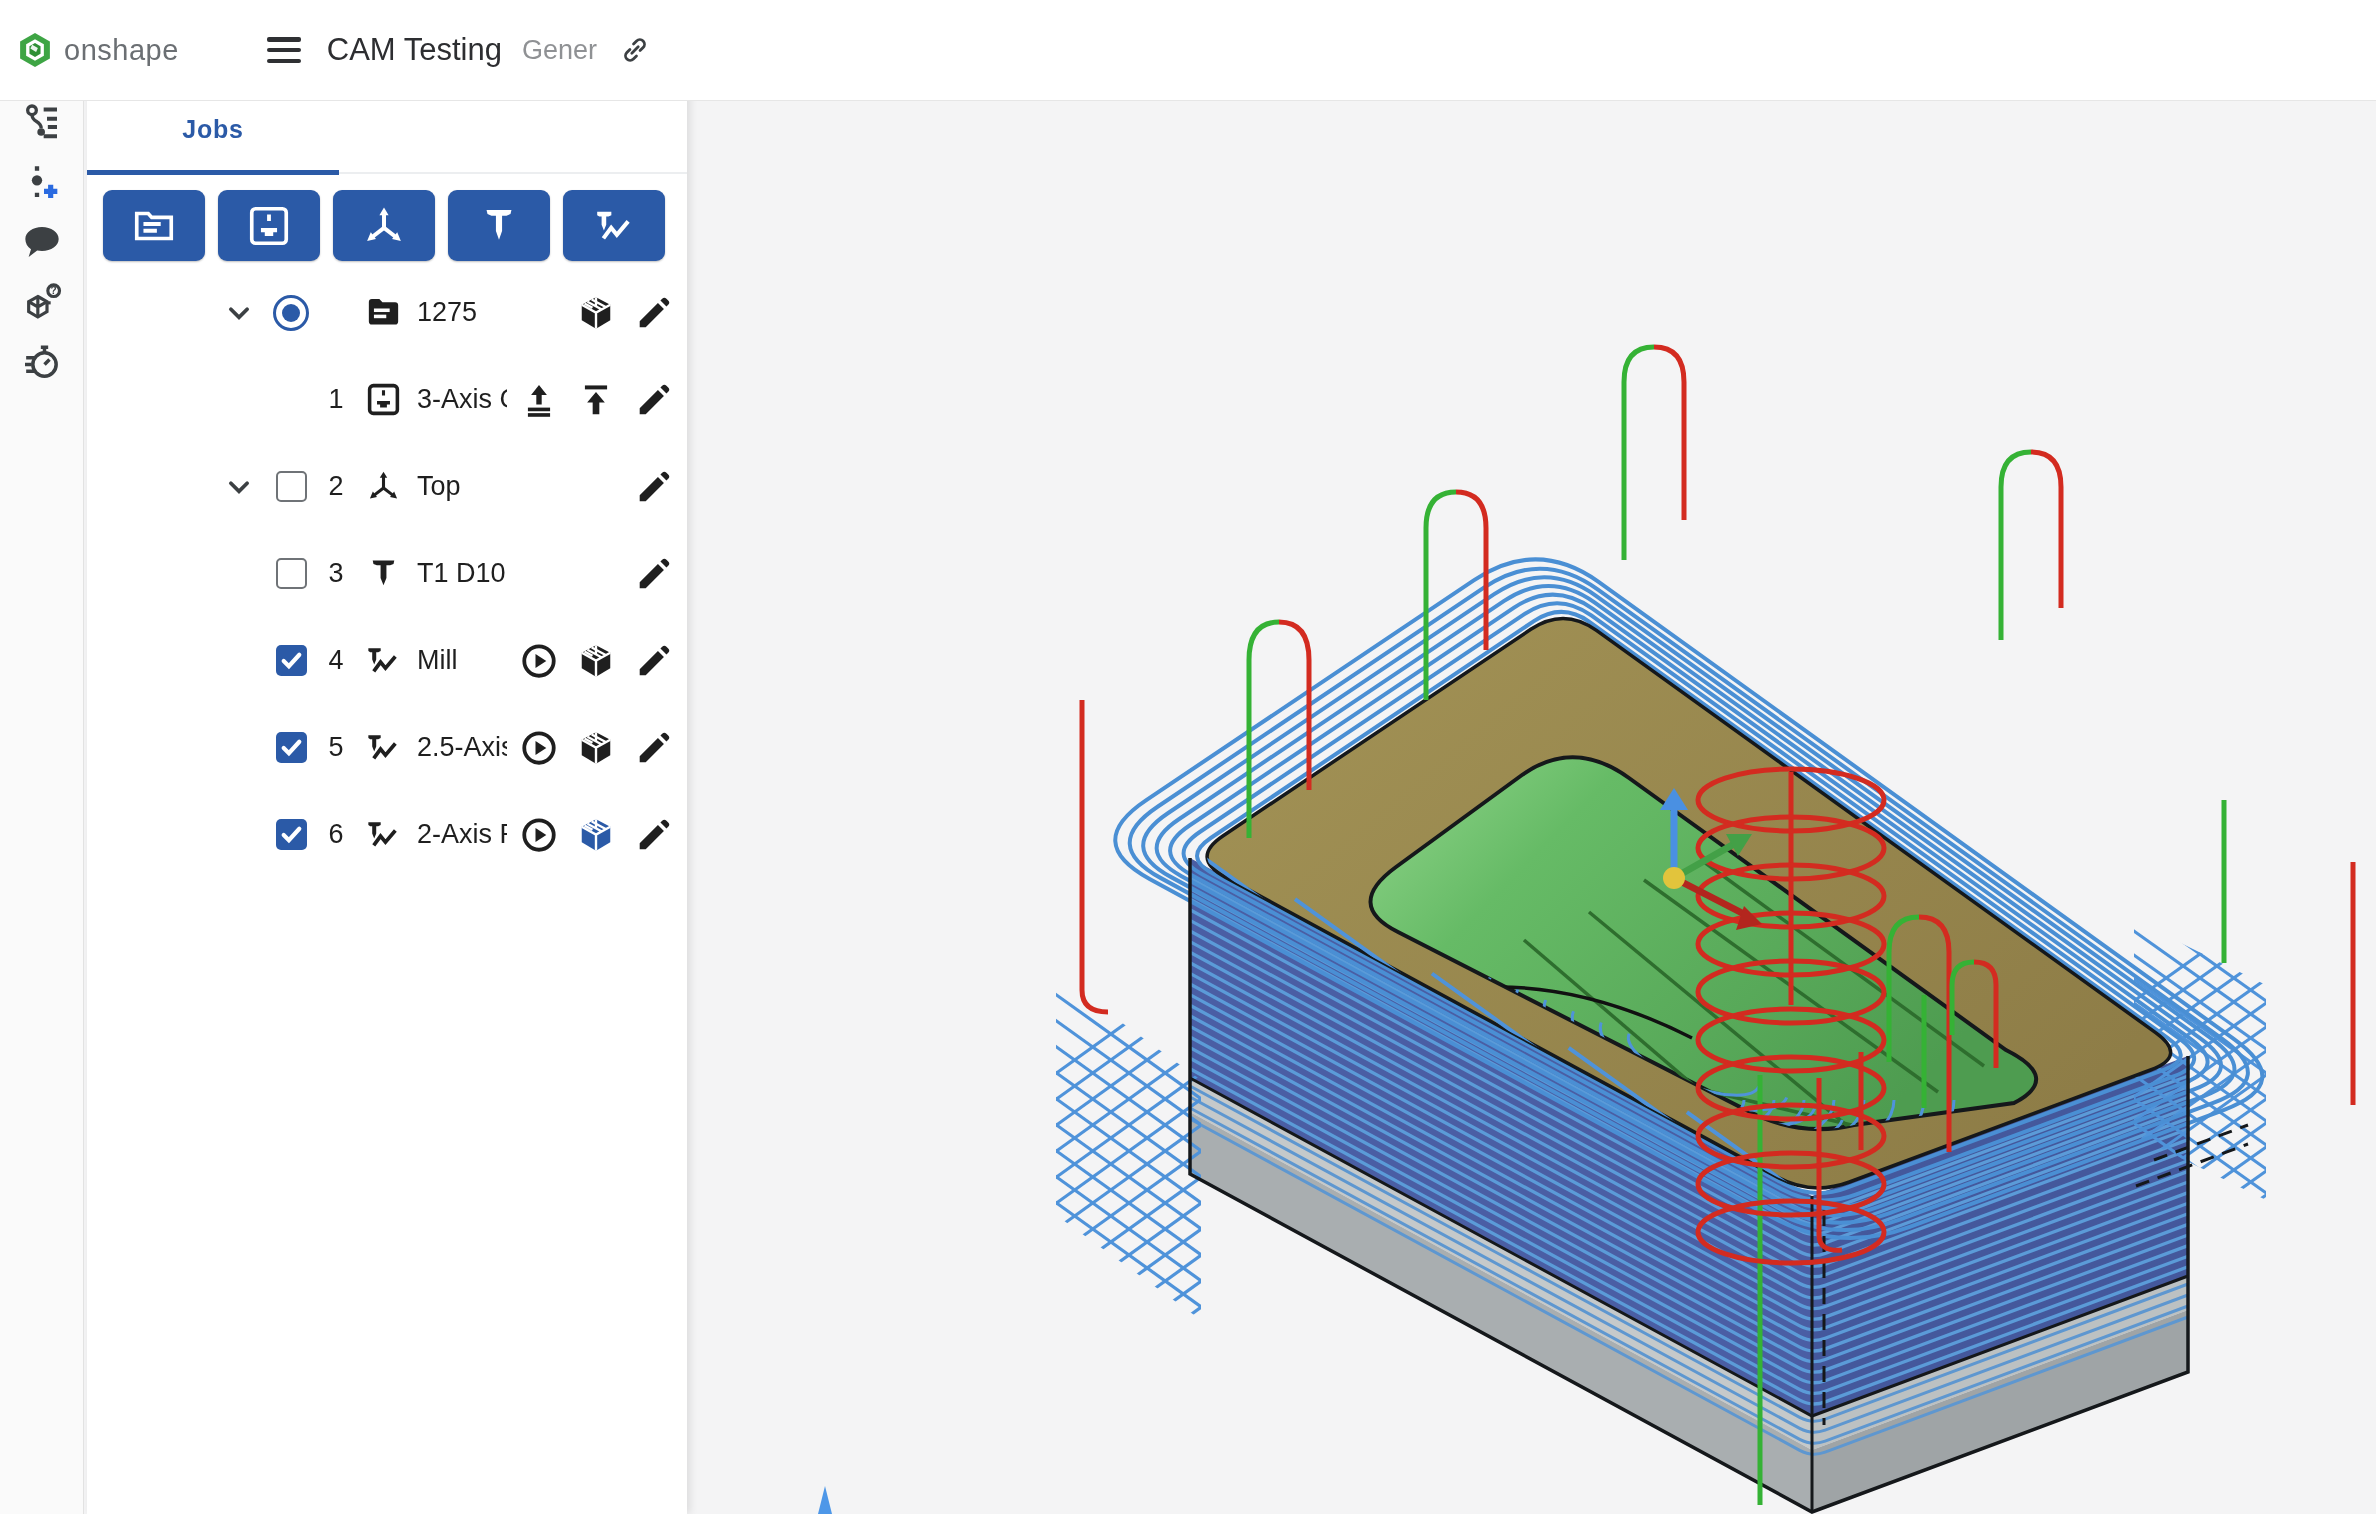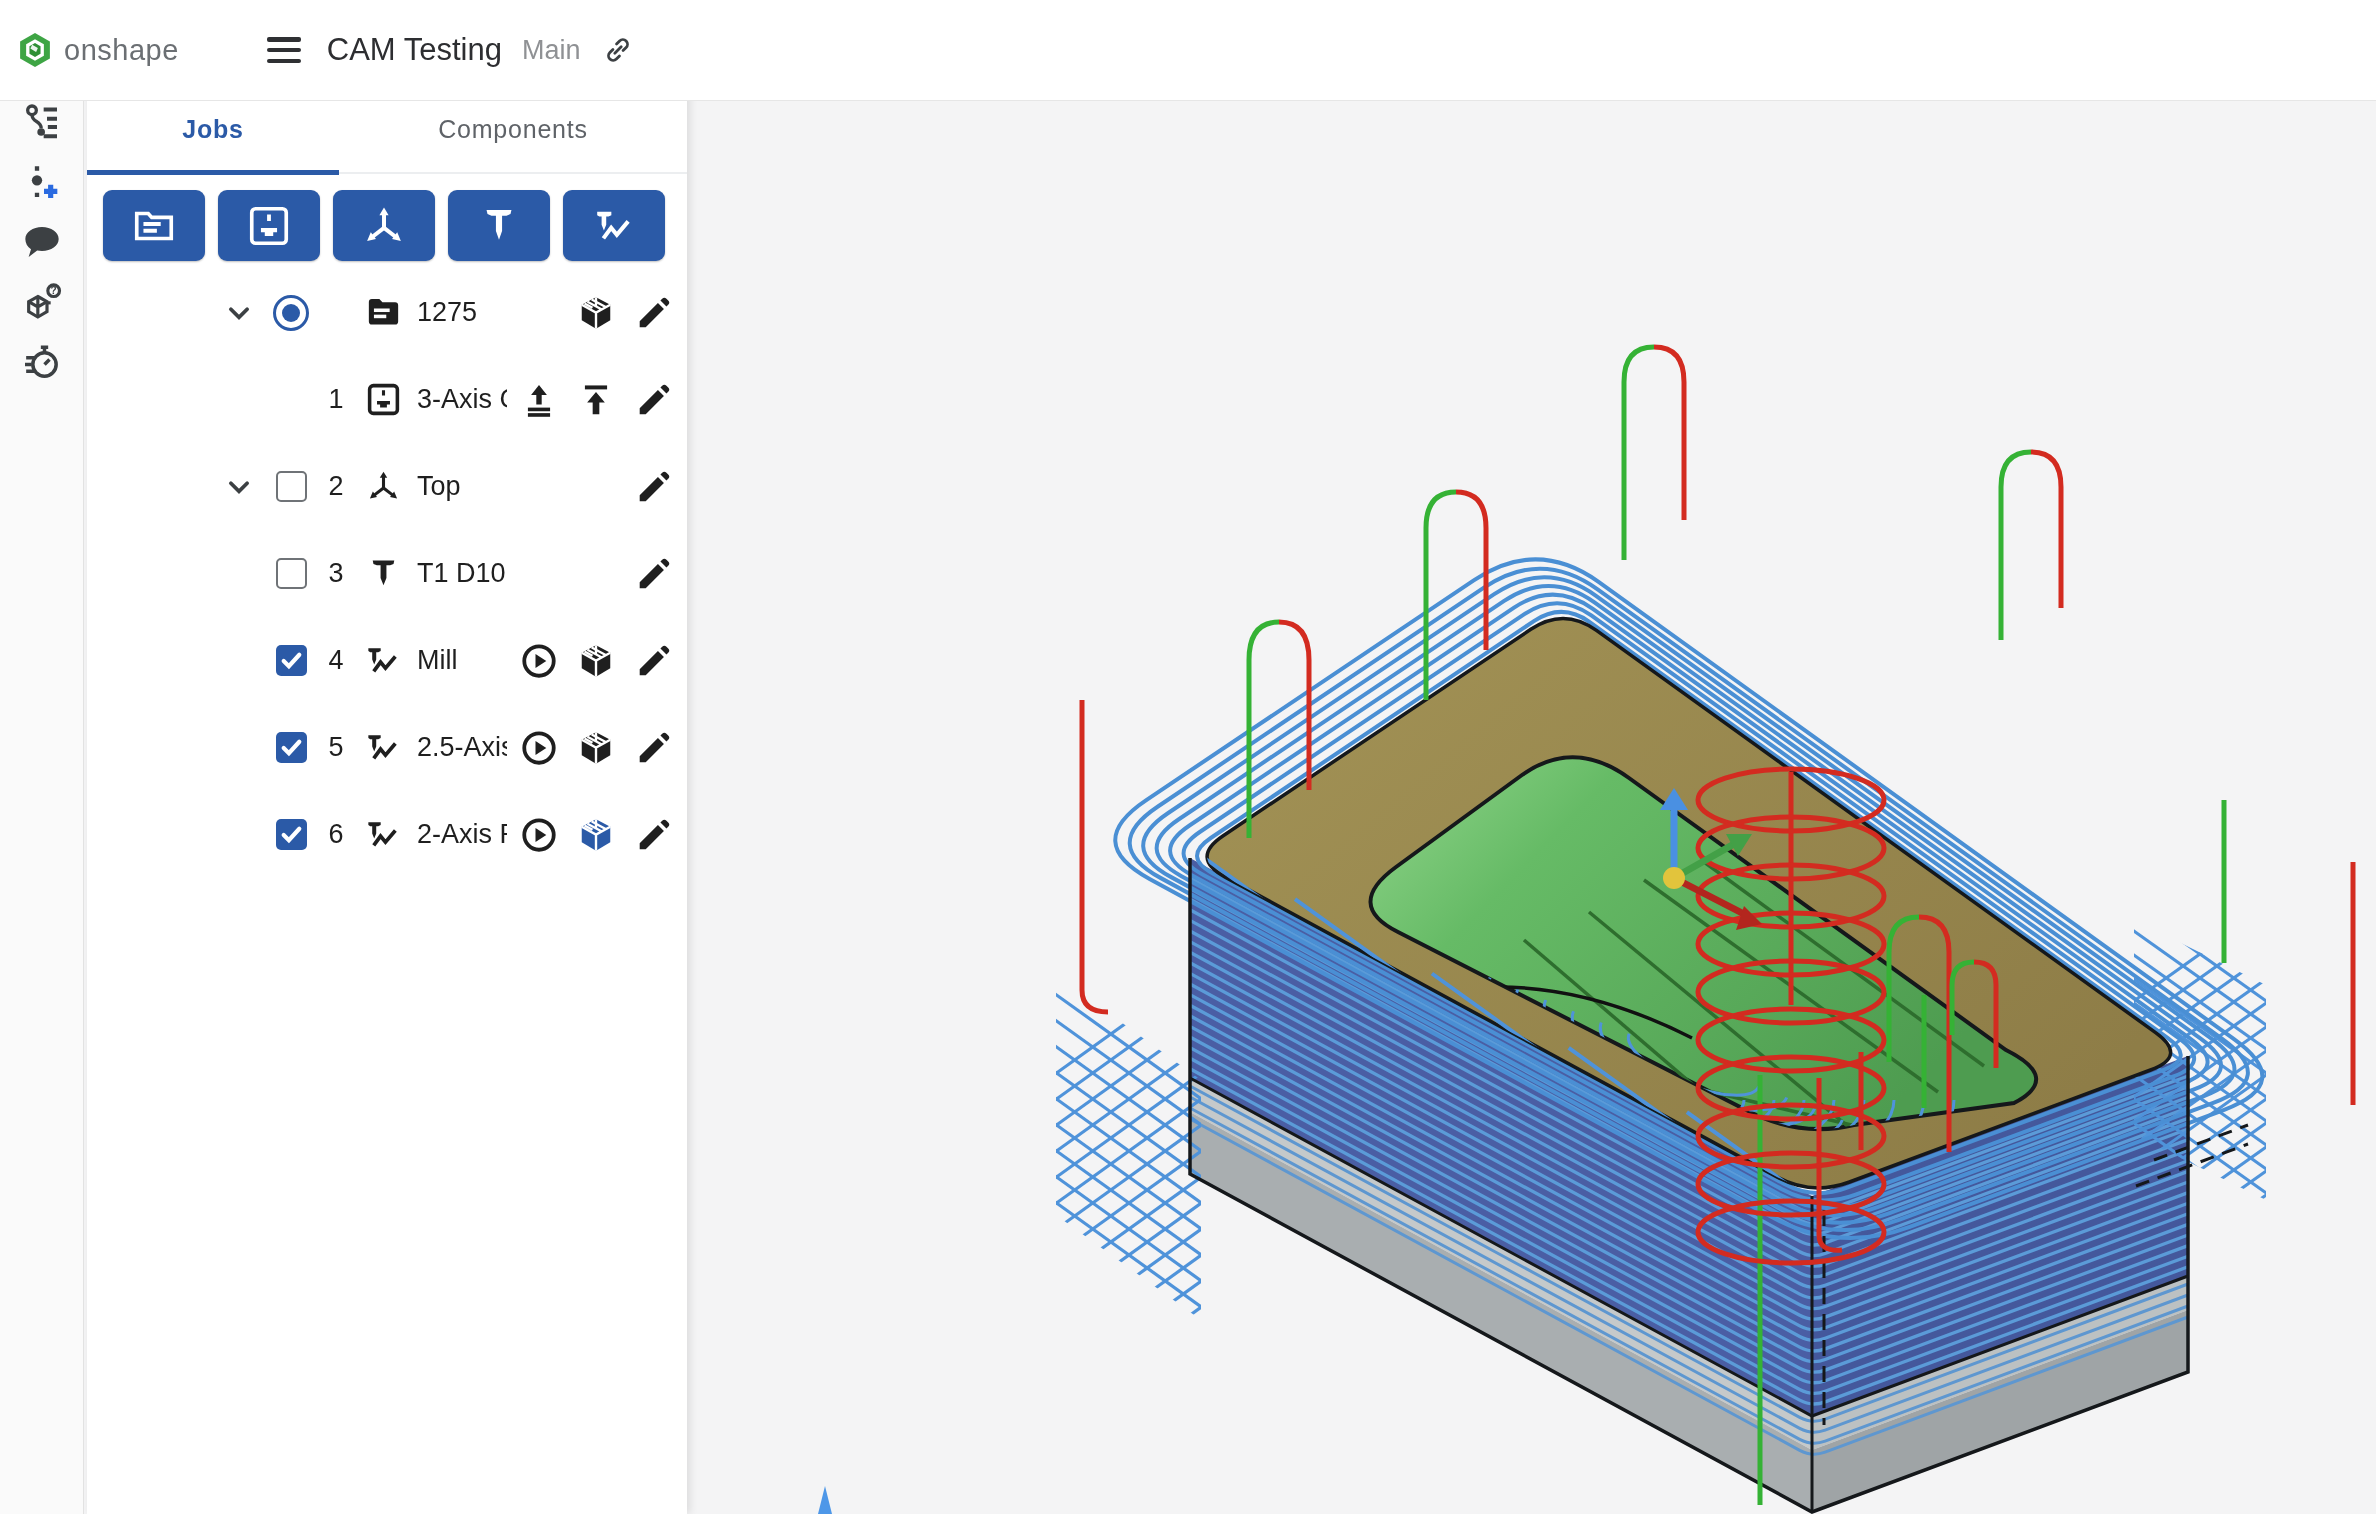--- a/index.html
+++ b/index.html
@@ -76,21 +76,21 @@
     <path fill="#2f8f35" d="M12 7.6 15.5 9.6v4.8L12 16.4 8.5 14.4V9.6z"></path>
     <path fill="#fff" d="M10.2 8.7l3.6 2.1-1.1 2.4-3.6-2.1z" opacity=".9"></path>
   </svg>
   <span class="logo-text">onshape</span>
   <div class="hamburger">
       <span></span>
       <span></span>
       <span></span>
     </div>
   <span class="doc-title">CAM Testing</span>
-  <span class="doc-branch">Main</span>
+  <span class="doc-branch">Gener</span>
   <svg class="link-icon" viewBox="0 0 24 24" fill="none" stroke="currentColor" stroke-width="2.1" stroke-linecap="round">
     <path d="M9.6 14.4 14.4 9.6"></path>
     <path d="M8.2 11.6 5.9 13.9a3.45 3.45 0 0 0 4.9 4.9l2.3-2.3"></path>
     <path d="M15.8 12.4l2.3-2.3a3.45 3.45 0 0 0-4.9-4.9l-2.3 2.3"></path>
   </svg>
 </div>
 
 <div class="activity-bar" id="activityBar">
     <div class="activity-item">
       <svg viewBox="0 0 24 24" fill="none" stroke="currentColor" stroke-width="2">
@@ -125,21 +125,20 @@
       <svg viewBox="0 0 24 24" fill="none" stroke="currentColor" stroke-width="2.1">
         <circle cx="13.5" cy="13.5" r="7"></circle>
         <path d="M13.5 13.5l3-3M11.3 3.2h4.4M13.5 3.2v3.3M2.5 9.5h5M1.8 13.5h4M2.5 17.5h5"></path>
       </svg>
     </div>
   </div>
 
 <div class="panel">
   <div class="tabs">
     <div class="tab jobs">Jobs</div>
-    <div class="tab components">Components</div>
     <div class="tab-underline"></div>
   </div>
   <div class="panel-toolbar" id="panelToolbar">
       <button class="tb-btn">
         <span style="display:flex">
           <svg viewBox="0 0 24 24" fill="none" stroke="#fff" stroke-width="1.9">
             <path d="M3 5.5h6l1.8 2H21v11H3z"></path>
             <path d="M6.5 11h9M6.5 14.5h7" stroke-width="2.1"></path>
           </svg>
         </span>

